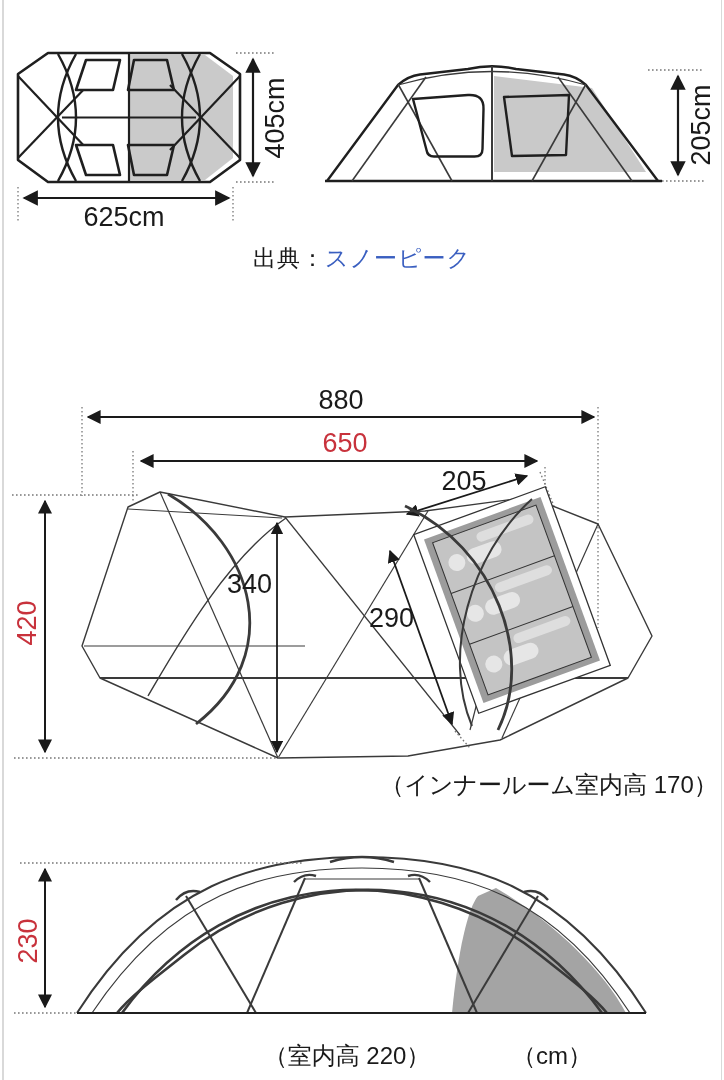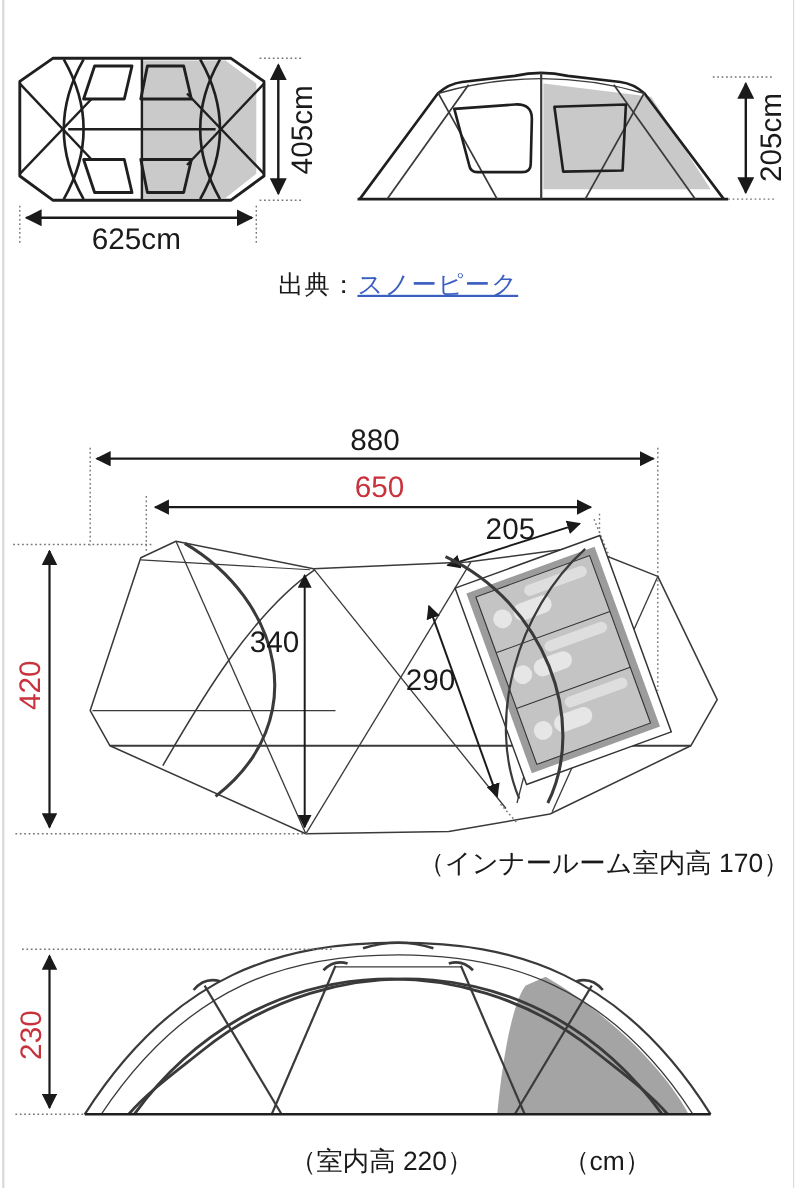--- a/index.html
+++ b/index.html
@@ -2,21 +2,21 @@
 <html><head>
 <meta charset="utf-8">
 <style>
   html,body{margin:0;padding:0;background:#fff;}
   .page{position:relative;width:724px;height:1080px;background:#fff;overflow:hidden;
         font-family:"Liberation Sans", sans-serif;color:#1a1a1a;}
   .edge{position:absolute;top:0;bottom:0;width:1.5px;background:#d9d9d9;}
   .edge.left{left:2px;} .edge.right{right:2px;}
   .source-line{position:absolute;top:243px;left:0;width:724px;text-align:center;
                font-size:23px;letter-spacing:1px;}
-  .source-line a{color:#3a5fc0;text-decoration:underline;cursor:pointer;}
+  .source-line a{color:#3a5fc0;cursor:pointer;}
   svg{position:absolute;top:0;left:0;}
   svg text{font-family:"Liberation Sans", sans-serif;fill:#1a1a1a;}
   .dim{font-size:27px;}
   .note{font-size:24px;}
   .red{fill:#c8323c;}
   .ln{stroke:#1f1f1f;fill:none;}
   .thin{stroke:#3a3a3a;fill:none;}
   .dot{stroke:#777;stroke-width:1.3;stroke-dasharray:1.6 2.4;fill:none;}
   .arrow{stroke:#1a1a1a;fill:none;}
 </style>

